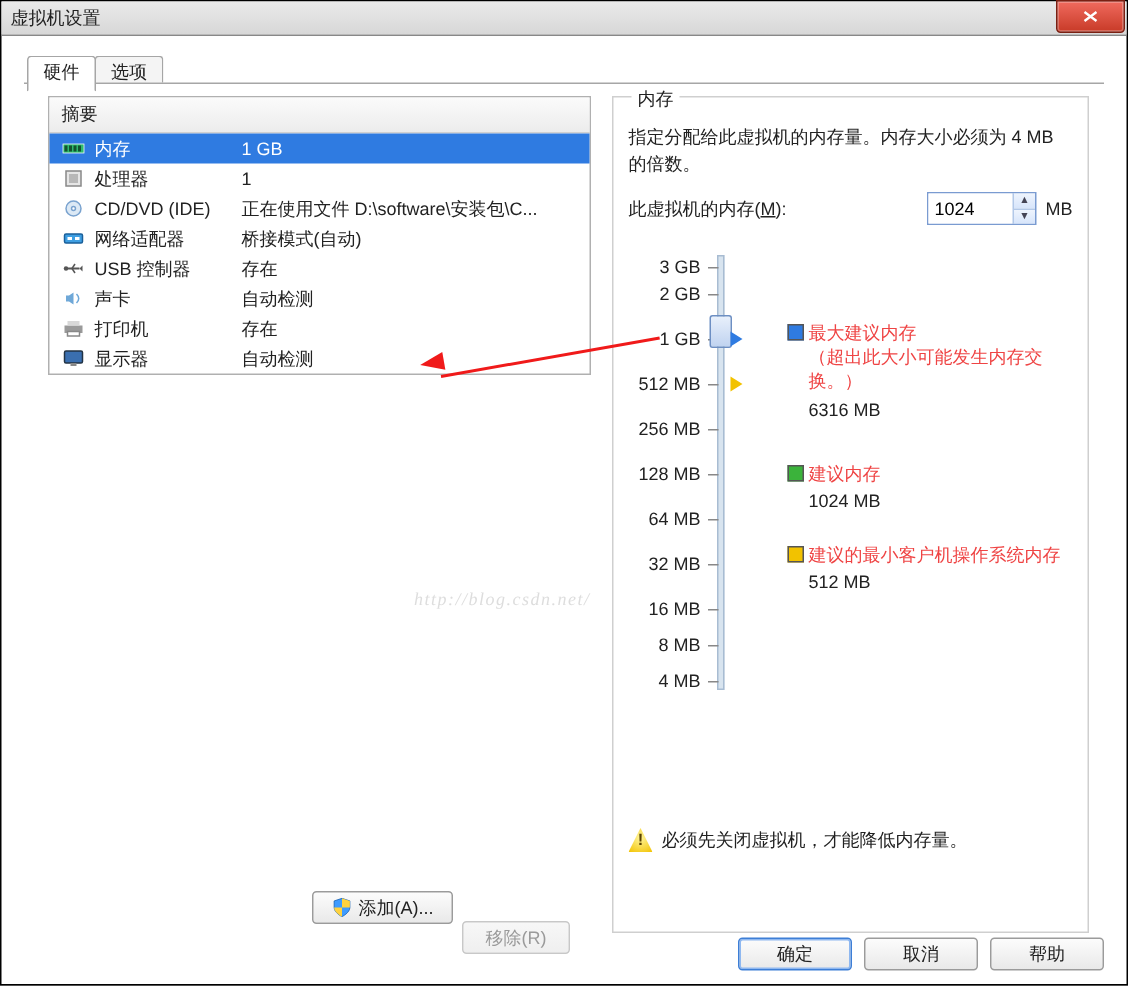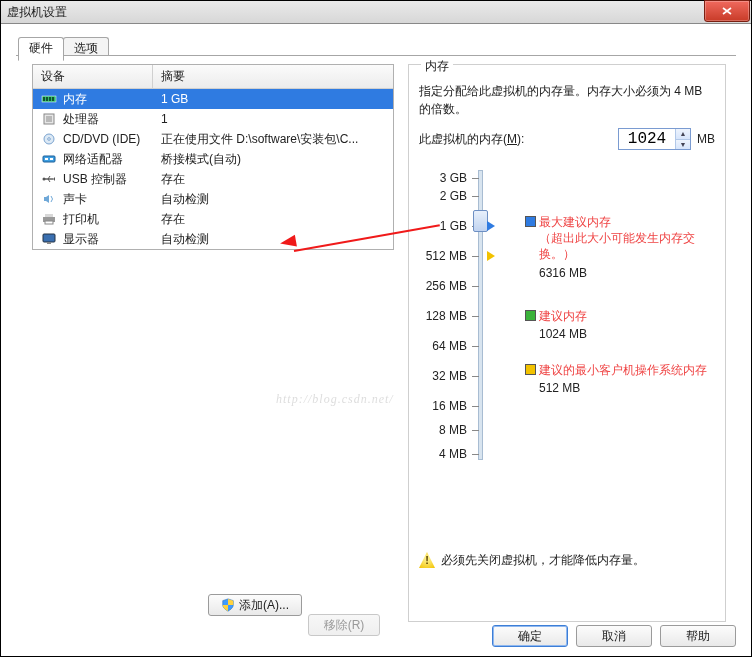--- a/index.html
+++ b/index.html
@@ -189,25 +189,24 @@
   .mem-input-row .label .mnemonic { text-decoration: underline; }
   .spinner {
     display: flex;
     align-items: stretch;
     border: 1px solid #7a9bd1;
     height: 20px;
   }
   .spinner input {
     width: 48px;
     border: none;
-    text-align: center;
+    text-align: left;
     padding: 0 4px;
-    font-size: 16px;
+    font-size: 12px;
     outline: none;
-    font-family: Liberation Mono, monospace;
   }
   .spinner .spin-btns {
     width: 14px;
     display: flex; flex-direction: column;
     border-left: 1px solid #b2c8e8;
   }
   .spinner .spin-btns .sb {
     flex: 1;
     background: linear-gradient(to bottom, #eef4fd, #d7e5fb);
     display: flex; align-items: center; justify-content: center;
@@ -362,21 +361,20 @@
       <div class="tab">
         <span>选项</span>
       </div>
     </div>
 
     <div class="tab-panel">
 
       <div class="left-pane">
         <div class="grid">
           <div class="grid-head">
-            <div>设备</div>
             <div>摘要</div>
           </div>
           <div class="grid-body" id="grid-body">
               <div class="grid-row selected">
                 <div class="cell-dev">
                   <span class="dev-icon">
                     <svg width="16" height="12">
                       <rect x="1" y="3" width="14" height="6" fill="#2dbb6e" stroke="#fff" stroke-width="0.5"></rect>
                       <rect x="2" y="4" width="2" height="4" fill="#13532f"></rect>
                       <rect x="5" y="4" width="2" height="4" fill="#13532f"></rect>

